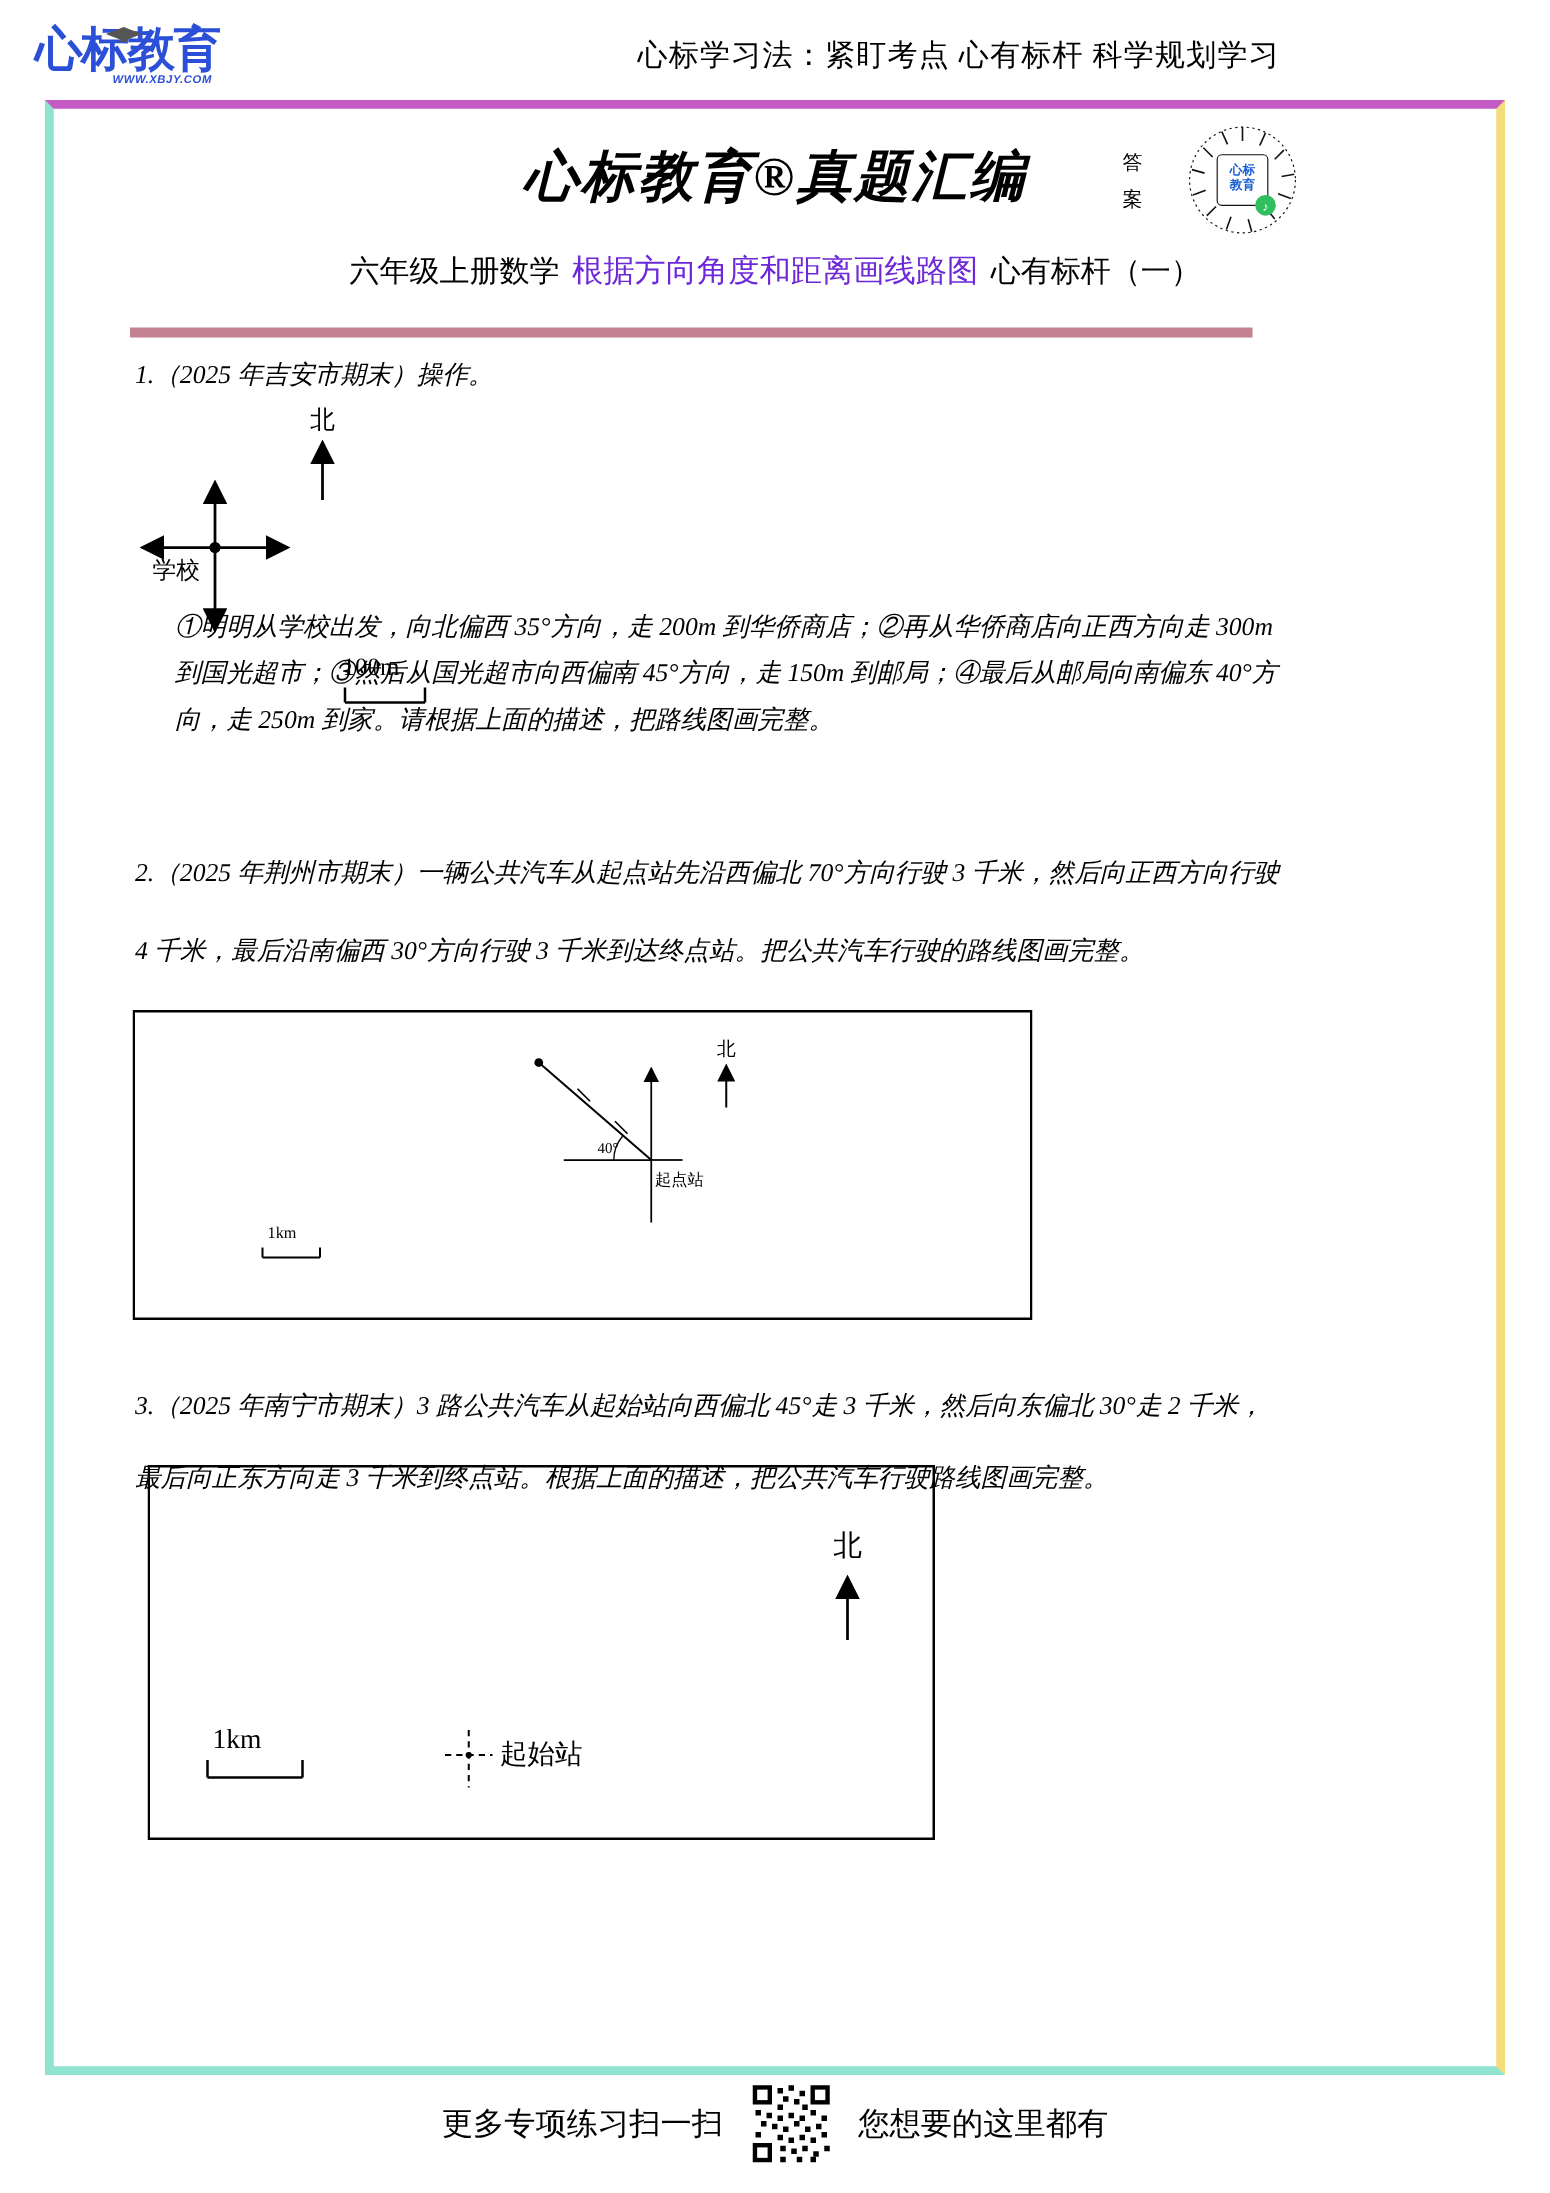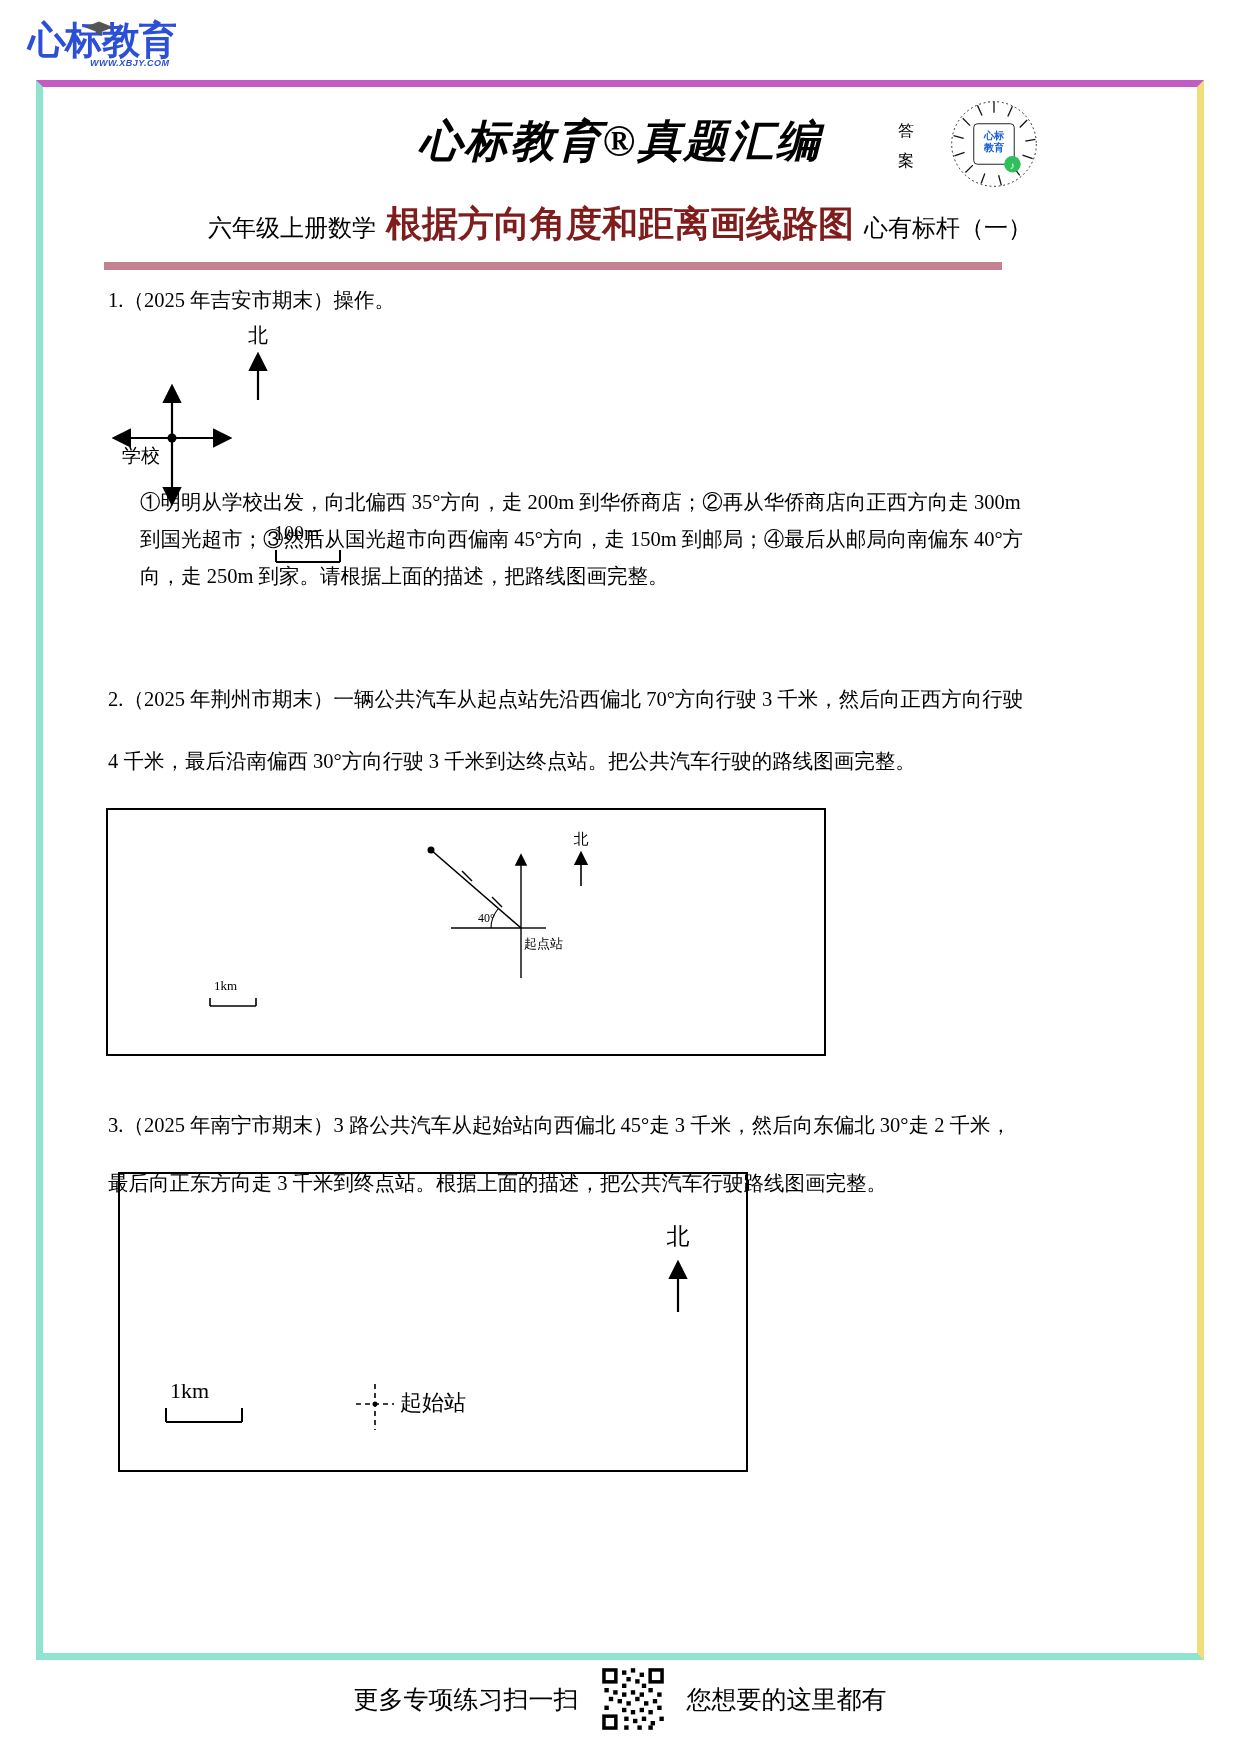--- a/index.html
+++ b/index.html
@@ -98,41 +98,42 @@
     position: absolute;
     left: 0; right: 0; top: 200px;
     text-align: center;
     white-space: nowrap;
   }
   .sub-a, .sub-c {
     font-size: 24px;
     font-family: "Liberation Serif", serif;
   }
   .sub-b {
-    font-size: 36px;
-    font-weight: bold;
-    color: #7f1d1d;
+    font-size: 25px;
+    font-weight: normal;
+    color: #6d28d9;
     font-family: "Liberation Sans", sans-serif;
     margin: 0 6px;
   }
 
   .rule {
     position: absolute;
     left: 104px; top: 262px;
     width: 898px; height: 8px;
     background: #c4818f;
   }
 
   
   .qtext {
     position: absolute;
     font-size: 20.5px;
     line-height: 36px;
     font-family: "Liberation Serif", serif;
     color: #000;
+    font-style: italic;
   }
   .q1-label { left: 108px; top: 282px; }
   .q1-body  { left: 108px; top: 484px; width: 900px; line-height: 37px; margin-left: 32px; }
   .q2-body  { left: 108px; top: 668px; width: 920px; line-height: 62px; }
   .q3-body  { left: 108px; top: 1096px; width: 920px; line-height: 58px; }
 
   
   .diagram { position: absolute; }
   .d1 { left: 100px; top: 310px; width: 320px; height: 200px; }
   .d2 { left: 106px; top: 808px; width: 720px; height: 248px; }
@@ -160,20 +161,21 @@
 
 <div class="top-header">
   <div class="logo">
     <svg class="logo-cap" viewBox="0 0 40 20">
       <polygon points="20,2 38,9 20,16 2,9" fill="#555"></polygon>
       <rect x="16" y="12" width="8" height="5" fill="#555"></rect>
     </svg>
     <div class="logo-text">心标教育</div>
     <div class="logo-url">WWW.XBJY.COM</div>
   </div>
+  <div class="header-slogan">心标学习法：紧盯考点 心有标杆 科学规划学习</div>
 </div>
 
 <div class="page-frame"></div>
 
 <div class="doc-title">心标教育®真题汇编</div>
 
 <div class="answer-label">
   <span>答</span><br>
   <span>案</span>
 </div>

